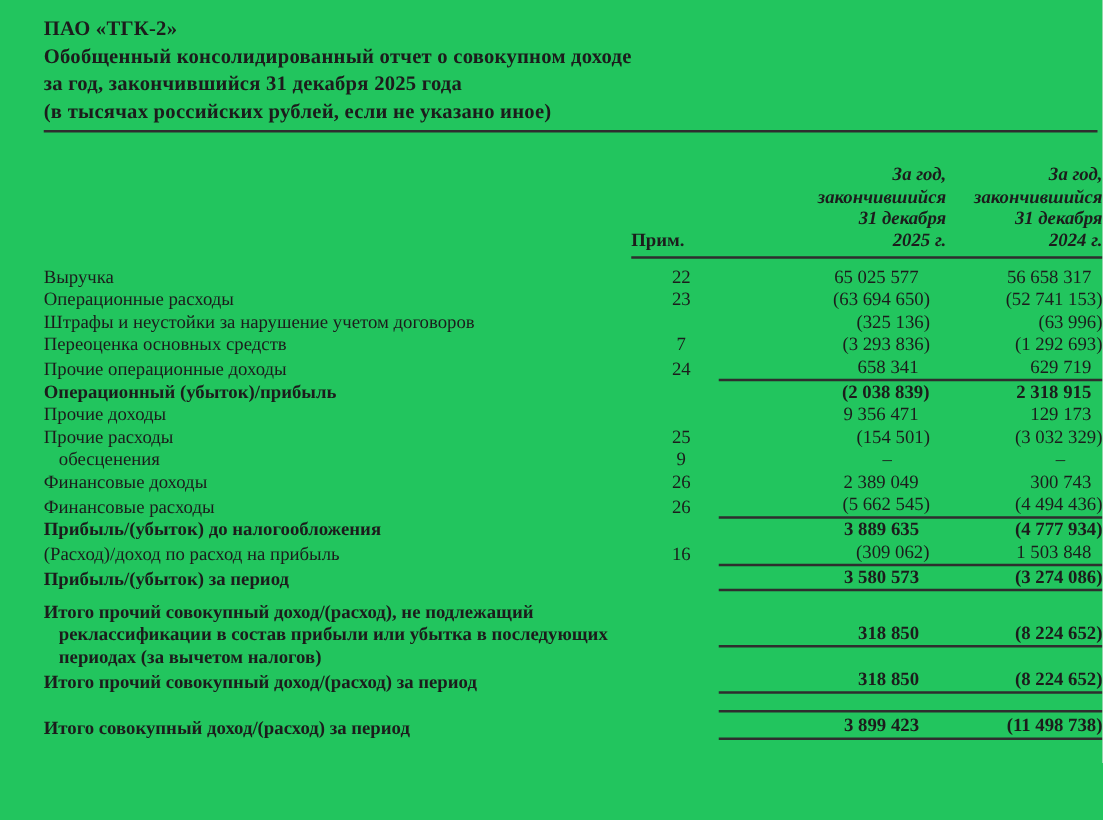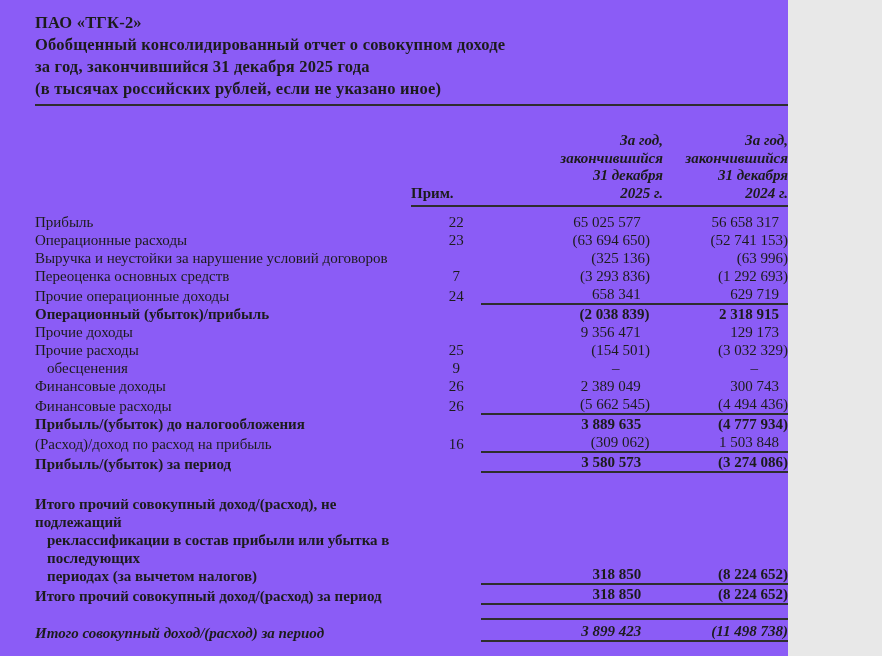--- a/index.html
+++ b/index.html
@@ -1,17 +1,17 @@
 <!DOCTYPE html>
 <html><head>
 <meta charset="utf-8">
 <style>
   html,body{margin:0;padding:0;background:#e8e8e8;}
   .page{
-    width:788px;height:656px;background:#8b5cf6;position:relative;overflow:hidden;
+    width:882px;height:656px;background:#22c55e;position:relative;overflow:hidden;
     font-family:"Liberation Serif", serif;color:#1c1c1c;box-sizing:border-box;
   }
   .titleblock{padding:12px 0 0 35px;}
   .t{font-size:16.5px;line-height:22px;font-weight:bold;letter-spacing:.2px;}
   .hrule{margin:4px 0 0 35px;width:843px;height:2px;background:#2e2e2e;}
   .colhead{display:flex;margin:26px 0 0 35px;font-weight:bold;font-size:15px;line-height:17.5px;}
   .ch-spacer{width:470px;}
   .ch-under{display:flex;align-items:flex-end;border-bottom:2px solid #2e2e2e;padding-bottom:3px;width:377px;}
   .ch-note{width:70px;}
   .ch-col{width:182px;text-align:right;font-style:italic;}
@@ -59,41 +59,41 @@
         <div>закончившийся</div>
         <div>31 декабря</div>
         <div>2024 г.</div>
       </div>
     </div>
   </div>
 
   <div class="tbody">
       <div class="row">
         <div class="c-label">
-          <div>Прибыль</div>
+          <div>Выручка</div>
         </div>
         <div class="c-note">22</div>
         <div class="c-vals">
           <div class="v1 pos">65 025 577</div>
           <div class="v2 pos">56 658 317</div>
         </div>
       </div>
       <div class="row">
         <div class="c-label">
           <div>Операционные расходы</div>
         </div>
         <div class="c-note">23</div>
         <div class="c-vals">
           <div class="v1 neg">(63 694 650)</div>
           <div class="v2 neg">(52 741 153)</div>
         </div>
       </div>
       <div class="row">
         <div class="c-label">
-          <div>Выручка и неустойки за нарушение условий договоров</div>
+          <div>Штрафы и неустойки за нарушение учетом договоров</div>
         </div>
         <div class="c-note"></div>
         <div class="c-vals">
           <div class="v1 neg">(325 136)</div>
           <div class="v2 neg">(63 996)</div>
         </div>
       </div>
       <div class="row">
         <div class="c-label">
           <div>Переоценка основных средств</div>
@@ -197,21 +197,21 @@
       <div class="row bold">
         <div class="c-label">
           <div>Прибыль/(убыток) за период</div>
         </div>
         <div class="c-note"></div>
         <div class="c-vals rb">
           <div class="v1 pos">3 580 573</div>
           <div class="v2 neg">(3 274 086)</div>
         </div>
       </div>
-      <div class="row bold" style="margin-top: 22px;">
+      <div class="row bold" style="margin-top: 8px; align-items: center;">
         <div class="c-label">
           <div>Итого прочий совокупный доход/(расход), не подлежащий</div>
           <div class="cont">реклассификации в состав прибыли или убытка в последующих</div>
           <div class="cont">периодах (за вычетом налогов)</div>
         </div>
         <div class="c-note"></div>
         <div class="c-vals rb">
           <div class="v1 pos">318 850</div>
           <div class="v2 neg">(8 224 652)</div>
         </div>
@@ -219,21 +219,21 @@
       <div class="row bold">
         <div class="c-label">
           <div>Итого прочий совокупный доход/(расход) за период</div>
         </div>
         <div class="c-note"></div>
         <div class="c-vals rb">
           <div class="v1 pos">318 850</div>
           <div class="v2 neg">(8 224 652)</div>
         </div>
       </div>
-      <div class="row bold" style="margin-top: 13px; font-style: italic;">
+      <div class="row bold" style="margin-top: 13px;">
         <div class="c-label">
           <div>Итого совокупный доход/(расход) за период</div>
         </div>
         <div class="c-note"></div>
         <div class="c-vals rb ra">
           <div class="v1 pos">3 899 423</div>
           <div class="v2 neg">(11 498 738)</div>
         </div>
       </div>
     </div>

